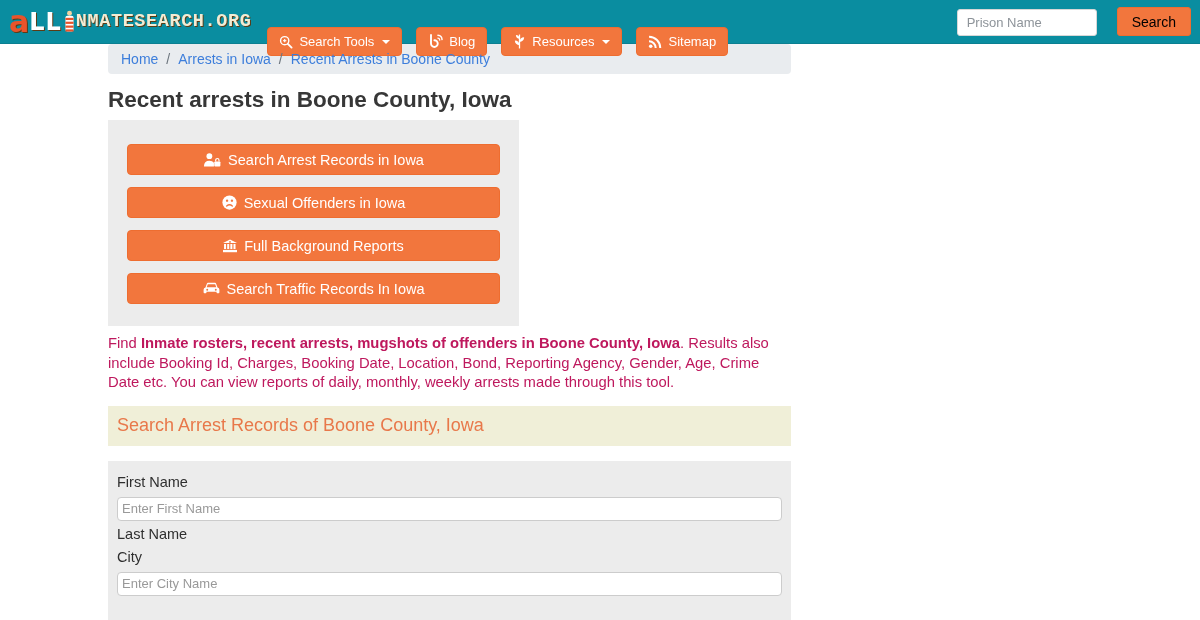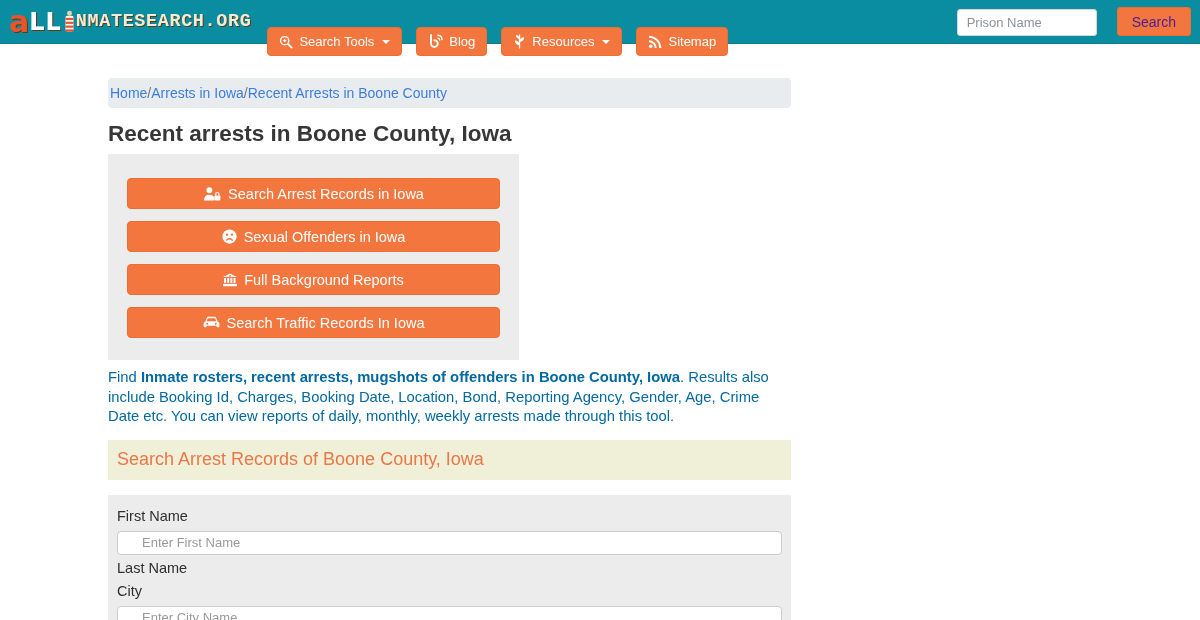--- a/index.html
+++ b/index.html
@@ -21,48 +21,48 @@
   .nav-btn { background:#f2763d; border:1px solid #ee6d30; border-radius:4px;
     color:#fff; font-size:13px; padding:0 11px; height:29px; display:flex;
     align-items:center; gap:6px; cursor:pointer; white-space:nowrap; }
   .caret { width:0; height:0; border-left:4px solid transparent;
     border-right:4px solid transparent; border-top:4px solid #fff; margin-left:2px; }
   .nav-search { margin-left:auto; display:flex; align-items:flex-end; gap:20px; }
   .prison-input { width:140px; height:27px; border:1px solid #d7d7d7; border-radius:3px;
     padding:0 9px; font-size:13px; color:#333; outline:none; }
   .prison-input::placeholder { color:#8d9399; }
   .search-btn { background:#f2763d; border:1px solid #ee6d30; border-radius:3px;
-    color:#4c1d95; font-size:14px; height:29px; padding:0 14px; cursor:pointer; }
+    color:#000000; font-size:14px; height:29px; padding:0 14px; cursor:pointer; }
 
   
   .container { margin-left:108px; width:683px; }
 
-  .breadcrumb { margin-top:34px; background:#e9ecef; border-radius:4px;
-    padding:7px 2px; font-size:14px; display:flex; align-items:center; }
+  .breadcrumb { background:#e9ecef; border-radius:4px;
+    padding:7px 13px; font-size:14px; display:flex; gap:8px; align-items:center; }
   .crumb { color:#3d7edb; text-decoration:none; cursor:pointer; }
   .crumb-sep { color:#6c757d; }
 
   .page-title { margin-top:13px; font-size:22.5px; font-weight:700; color:#373737; }
 
   .quick-panel { margin-top:7px; width:411px; background:#ececec;
     padding:24px 19px 10px 19px; }
   .quick-btn { display:flex; align-items:center; justify-content:center; gap:7px;
     width:100%; background:#f2763d; border:1px solid #ee6d30; border-radius:4px;
     color:#fff; font-size:14.5px; padding:0; height:31px; margin-bottom:12px; cursor:pointer; }
 
-  .intro { margin-top:8px; font-size:14.8px; line-height:19.5px; color:#0369a1; }
+  .intro { margin-top:8px; font-size:14.8px; line-height:19.5px; color:#be185d; }
   .intro b { font-weight:bold; }
 
   .section-heading { margin-top:13px; background:#f0efd8; padding:16px 9px; height:40px;
     display:flex; align-items:center; font-size:18px; color:#e8784a; font-weight:400; }
 
   .search-form { margin-top:15px; background:#ececec; padding:8px 9px 40px 9px; }
   .field-label { display:block; font-size:14.5px; color:#2f2f2f; margin:5px 0 7px 0; }
   .field-input { width:100%; height:24px; border:1px solid #ccc; border-radius:4px;
-    padding:0 24px; font-size:13px; color:#333; background:#fff; outline:none; }
+    padding:0 4px; font-size:13px; color:#333; background:#fff; outline:none; }
   .field-input::placeholder { color:#999; }
 
   .icon { display:inline-flex; align-items:center; }
 </style>
 </head>
 <body>
 
 <div class="navbar">
   <div class="logo">
     <span class="logo-a">a</span>

